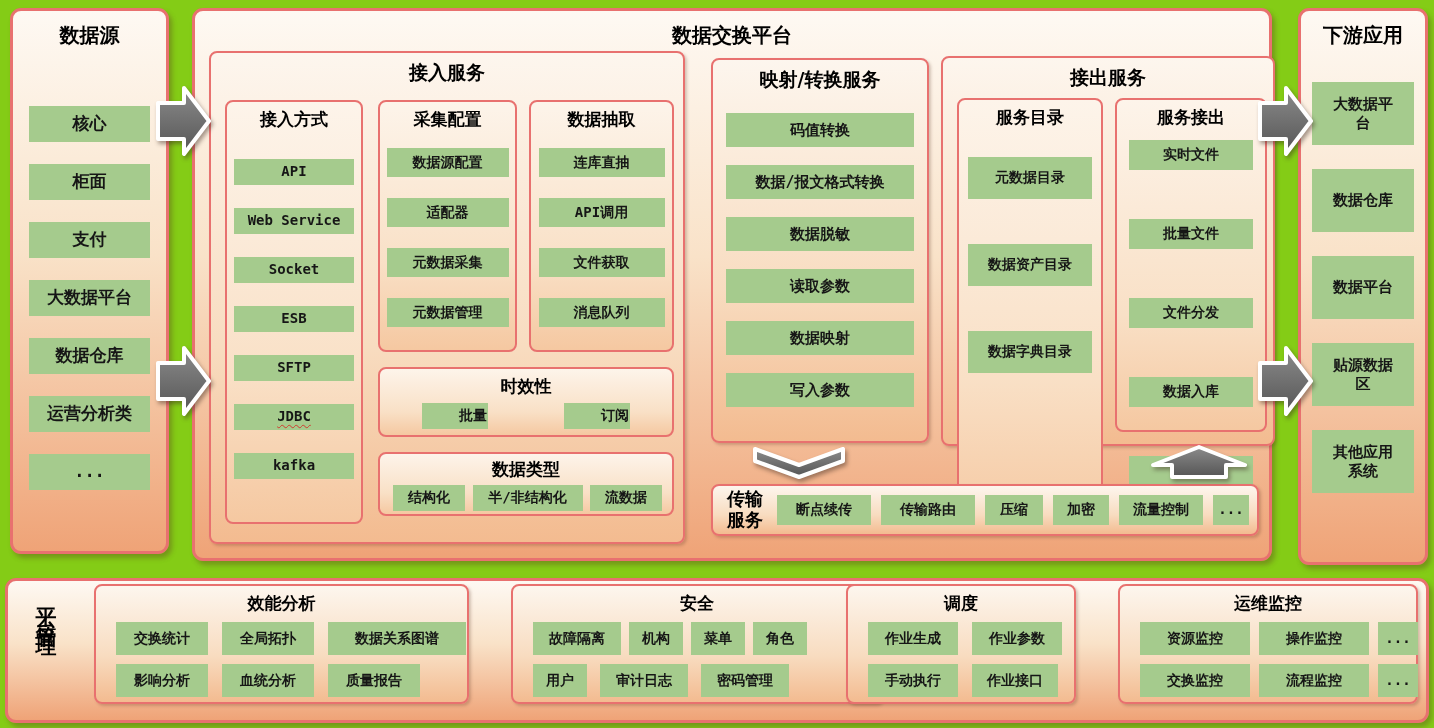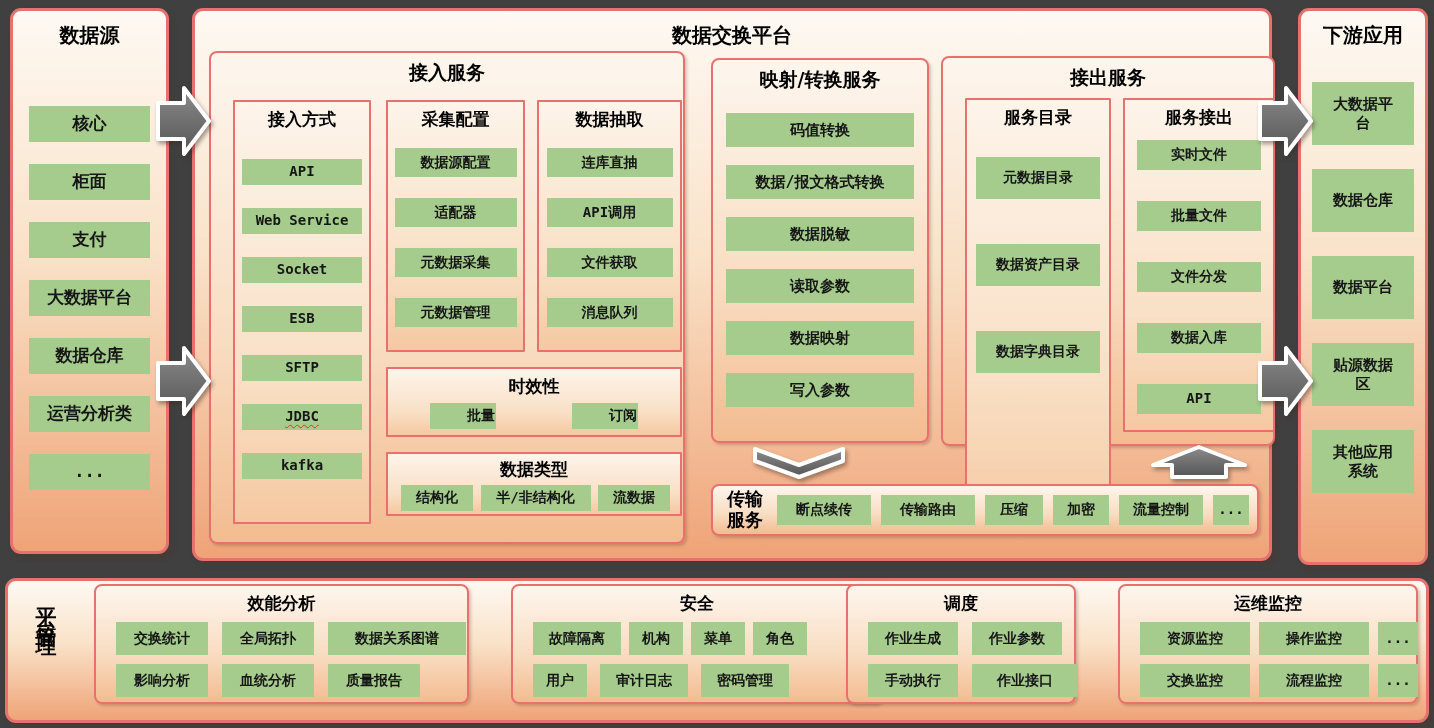--- a/index.html
+++ b/index.html
@@ -1,27 +1,27 @@
 <!DOCTYPE html>
 <html><head>
 <meta charset="utf-8">
 <style>
   html,body{margin:0;padding:0;background:#fff;}
-  #stage{position:relative;width:1434px;height:728px;background:#404040;overflow:hidden;
+  #stage{position:relative;width:1434px;height:728px;background:#84cc16;overflow:hidden;
          font-family:"DejaVu Sans",sans-serif;color:#111;}
 
   
   .panel{position:absolute;border:3px solid #e8716f;border-radius:11px;box-sizing:border-box;
          background:linear-gradient(180deg,#fef9f3 0%,#f9e2c8 45%,#efa377 100%);
          box-shadow:3px 4px 5px rgba(90,50,35,.35);}
   .sub{position:absolute;border:2px solid #e8716f;border-radius:8px;box-sizing:border-box;
        background:linear-gradient(180deg,#fdf6ee 0%,#f8dcc0 60%,#f3bb90 100%);
        box-shadow:2px 2px 3px rgba(90,50,35,.25);}
-  .col{position:absolute;border:2px solid #e8716f;border-radius:1px;box-sizing:border-box;
-       background:linear-gradient(180deg,#fdf4ea 0%,#f9e0c6 65%,#f5c8a1 100%);margin-left:8px;}
+  .col{position:absolute;border:2px solid #e8716f;border-radius:8px;box-sizing:border-box;
+       background:linear-gradient(180deg,#fdf4ea 0%,#f9e0c6 65%,#f5c8a1 100%);}
 
   .panel-title{text-align:center;font-size:20px;font-weight:bold;padding-top:11px;color:#000;}
   .sub-title{text-align:center;font-size:19px;font-weight:bold;padding-top:7px;color:#000;}
   .col-title{text-align:center;font-size:17px;font-weight:bold;padding-top:6px;color:#000;}
 
   
   .gi{background:#a5cb8d;color:#161616;display:flex;align-items:center;justify-content:center;
       text-align:center;font-weight:600;font-size:14px;line-height:1.25;
       font-family:"DejaVu Sans Mono","DejaVu Sans",sans-serif;flex:none;box-sizing:border-box;}
   .wavy{text-decoration:underline wavy #cf3b2f 1px;text-underline-offset:3px;}
@@ -41,21 +41,21 @@
 
   #box-timeliness .row{display:flex;justify-content:space-between;padding:5px 42px 0 42px;}
   #box-timeliness .gi{width:66px;height:26px;padding-left:36px;}
   #box-datatypes .row{display:flex;justify-content:space-between;padding:4px 10px 0 13px;}
 
   #svc-mapping .vstack{padding-top:20px;gap:18px;}
   #svc-mapping .gi{width:188px;height:34px;font-size:15px;}
 
   #col-catalog .vstack{padding-top:28px;gap:45px;}
   #col-catalog .gi{width:124px;height:42px;}
-  #col-outputs .vstack{padding-top:11px;gap:31px;}
+  #col-outputs .vstack{padding-top:11px;gap:49px;}
   #col-outputs .gi{width:124px;height:30px;}
 
   #svc-transmission{display:flex;align-items:center;padding:0 8px;}
   #svc-transmission .tlabel{width:48px;font-size:18px;font-weight:bold;line-height:1.15;
                             text-align:center;color:#000;flex:none;}
   #svc-transmission .row{display:flex;gap:10px;margin-left:8px;align-items:center;}
   #svc-transmission .gi{height:30px;}
 
   
   #panel-downstream .vstack{padding-top:33px;gap:24px;}
@@ -255,21 +255,21 @@
 
     <div class="sub mg" id="mg-sch" style="left:838px;top:3px;width:230px;height:120px">
       <div class="col-title">调度</div>
       <div class="rows">
         <div class="row">
           <div class="gi" style="width:90px">作业生成</div>
           <div class="gi" style="width:90px">作业参数</div>
         </div>
         <div class="row">
           <div class="gi" style="width:90px">手动执行</div>
-          <div class="gi" style="width:106px">作业接口</div>
+          <div class="gi" style="width:86px">作业接口</div>
         </div>
       </div>
     </div>
 
     <div class="sub mg" id="mg-mon" style="left:1110px;top:3px;width:300px;height:120px">
       <div class="col-title">运维监控</div>
       <div class="rows">
         <div class="row">
           <div class="gi" style="width:110px">资源监控</div>
           <div class="gi" style="width:110px">操作监控</div>

